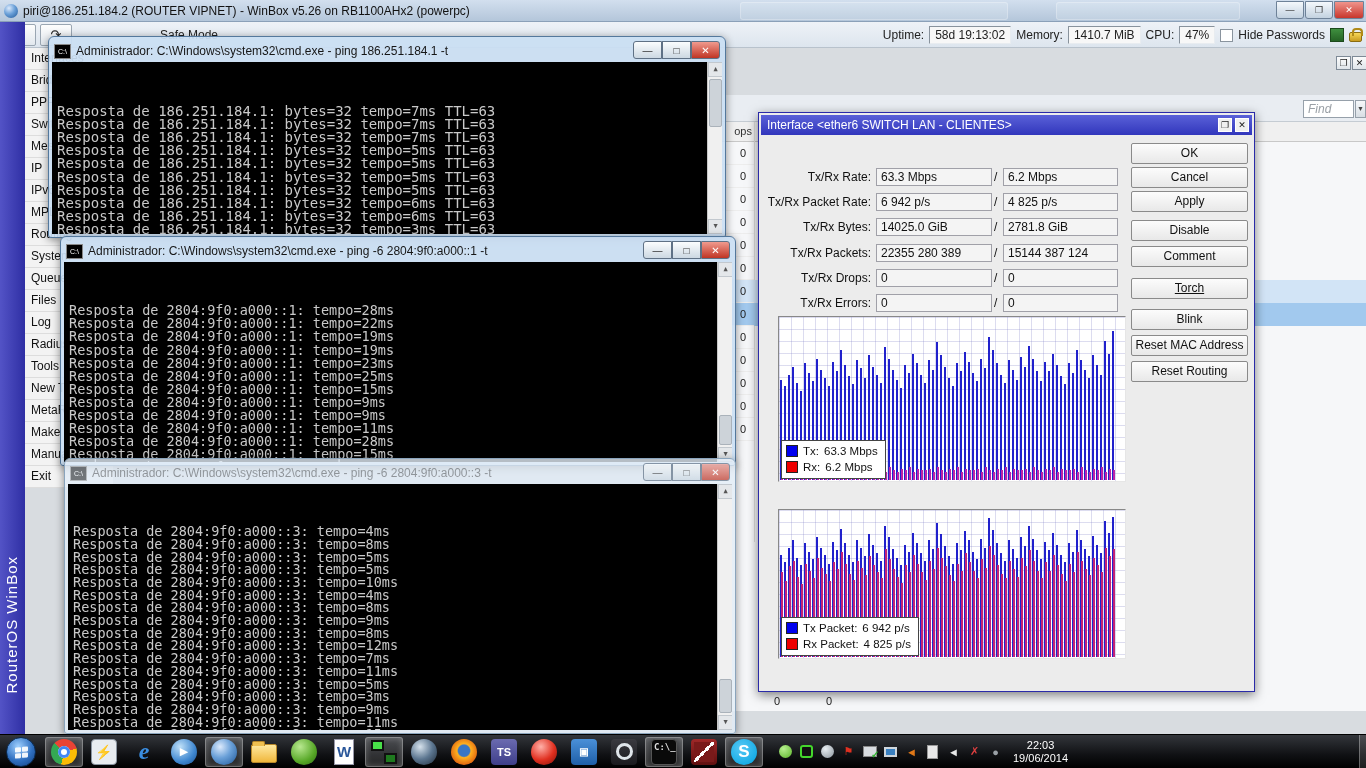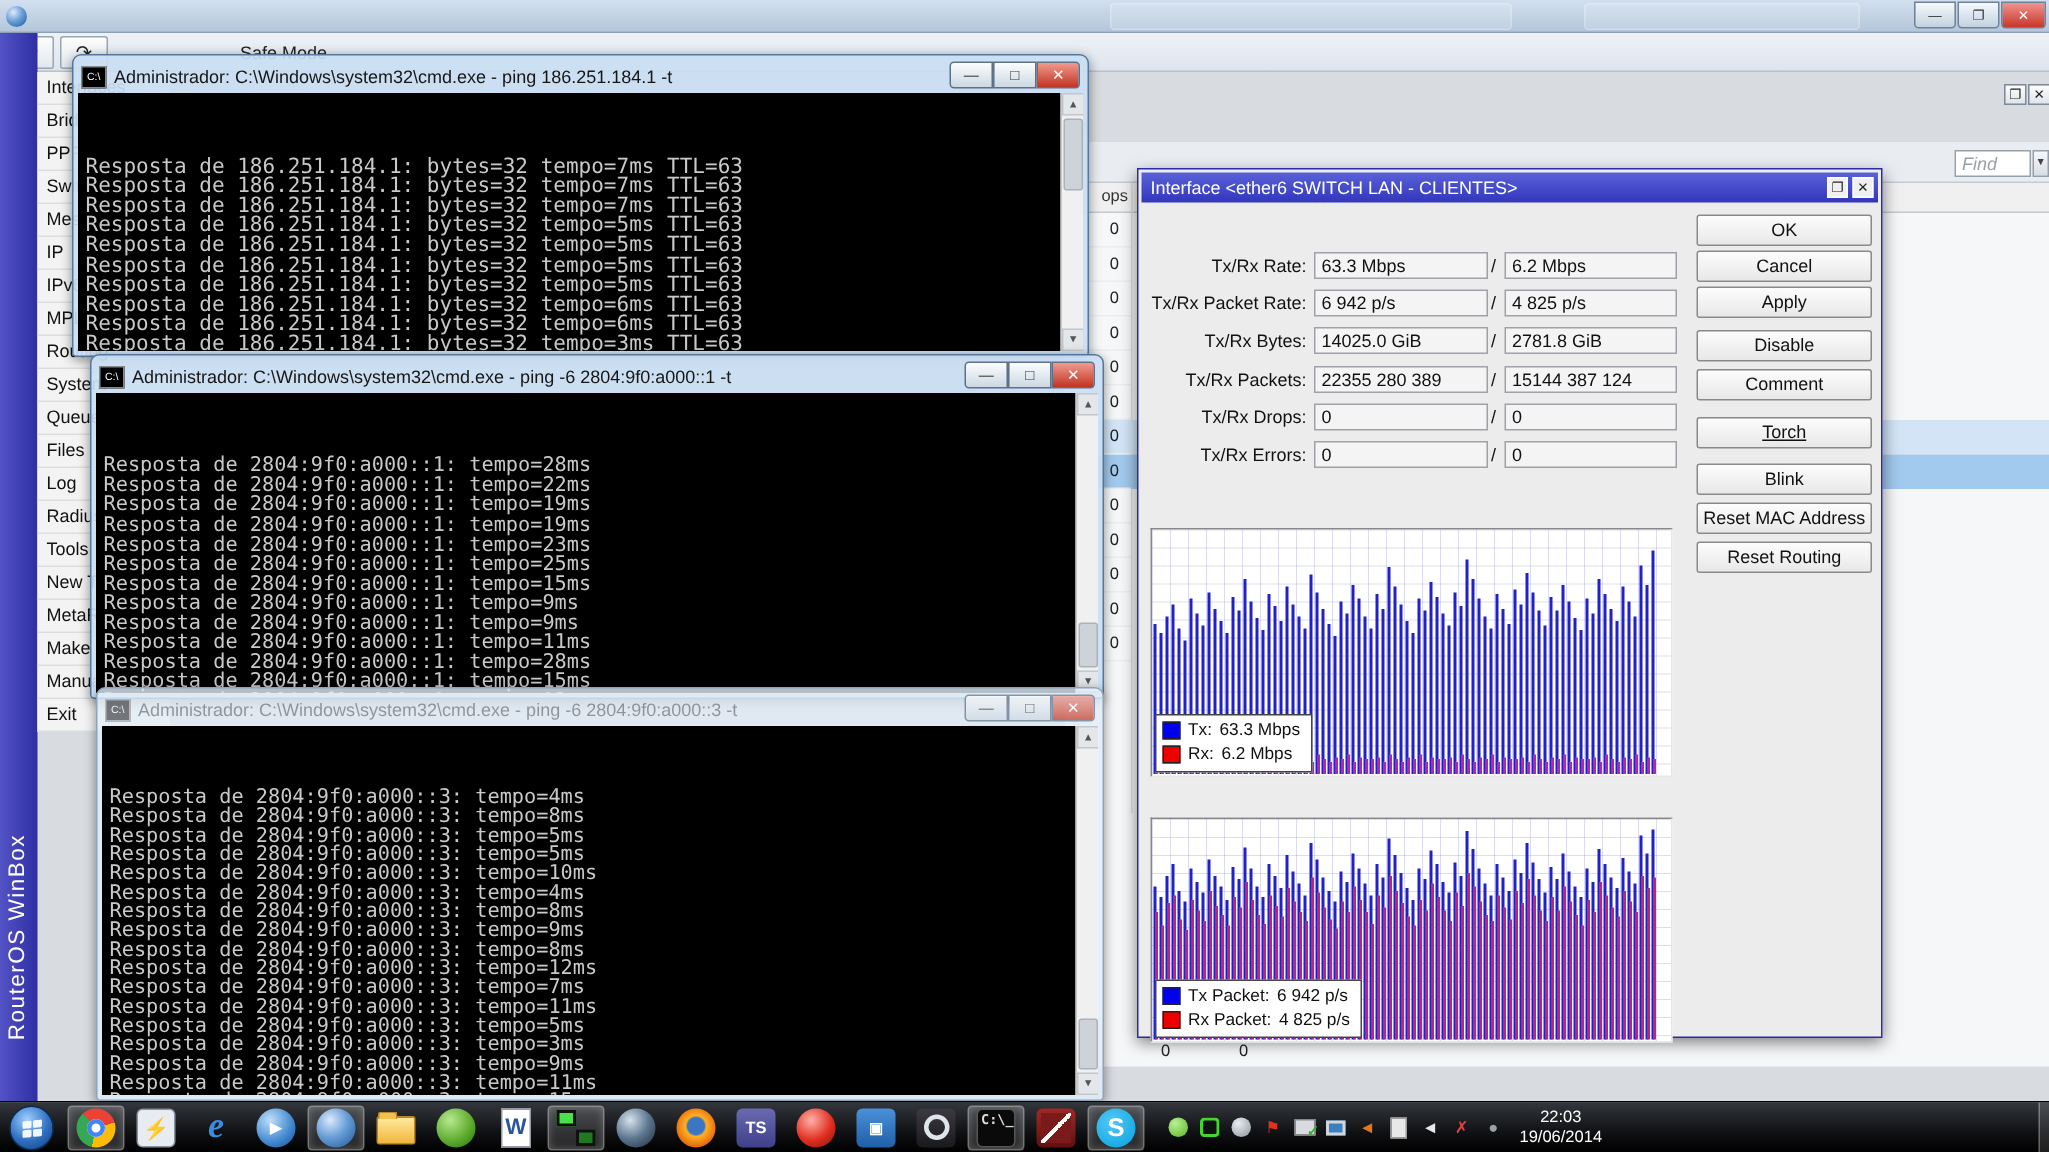--- a/index.html
+++ b/index.html
@@ -118,25 +118,25 @@
   .tab.active{background:#fff;height:21px;line-height:21px;font-size:12px;position:relative;top:0px;}
   .frow{position:absolute;height:18px;font-size:12px;color:#111;}
   .flabel{position:absolute;left:0;top:2px;width:108px;text-align:right;}
   .fbox{position:absolute;top:0;height:18px;background:#f4f4f4;border:1px solid #a0a0a8;
     padding:1px 4px;font-size:12px;}
   .fb1{left:113px;width:116px;} .fb2{left:240px;width:115px;}
   .fslash{position:absolute;left:231px;top:2px;}
   .dbtn{position:absolute;left:372px;width:117px;height:21px;border:1px solid #8a8a8a;
     background:linear-gradient(#fcfcfc,#e8e8e8);border-radius:2px;font-size:12px;color:#111;
     text-align:center;line-height:19px;}
-  .graph{position:absolute;left:8px;width:348px;background:#fff;
+  .graph{position:absolute;left:19px;width:348px;background:#fff;
     border:1px solid;border-color:#888 #e6e6e6 #e6e6e6 #888;
     background-image:linear-gradient(to right,rgba(130,130,200,.28) 1px,transparent 1px),
       linear-gradient(to bottom,rgba(130,130,200,.28) 1px,transparent 1px);
-    background-size:12px 12px;overflow:hidden;margin-top:36px;}
+    background-size:12px 12px;overflow:hidden;}
   .bars{position:absolute;left:1px;right:1px;top:1px;bottom:1px;display:flex;
     align-items:flex-end;gap:2px;}
   .barpair{position:relative;flex:0 0 2px;width:2px;height:100%;}
   .bar{position:absolute;bottom:0;width:2px;}
   .bar.tx{left:0;} .bar.rx{left:1px;z-index:2;}
   .legend{position:absolute;left:2px;bottom:2px;background:#fff;border:1px solid #444;
     padding:2px 7px 3px 4px;font-size:11.5px;color:#111;z-index:5;white-space:nowrap;}
   .leg-row{display:flex;align-items:center;gap:5px;height:16px;}
   .swatch{width:12px;height:12px;border:1px solid #222;}
   .dlg-status{position:absolute;left:2px;right:2px;top:556px;height:21px;background:#f2f2f2;
@@ -208,33 +208,46 @@
   .showdesk{position:absolute;right:0;top:0;width:7px;height:34px;background:rgba(255,255,255,.12);
     border-left:1px solid rgba(255,255,255,.3);}
 </style>
 </head>
 <body>
 
 <div id="screen">
 
   <div class="titlebar">
     <span class="app-icon"></span>
+    <span>piri@186.251.184.2 (ROUTER VIPNET) - WinBox v5.26 on RB1100AHx2 (powerpc)</span>
     <span class="ghost" style="left:740px;width:268px;"></span>
     <span class="ghost" style="left:1056px;width:184px;"></span>
     <span class="cap-btns">
       <span class="cap-btn">—</span>
       <span class="cap-btn">❐</span>
       <span class="cap-btn close">✕</span>
     </span>
   </div>
 
   <div class="toolbar">
     <span class="tb-btn" style="left:4px;">↶</span>
     <span class="tb-btn" style="left:40px;">↷</span>
     <span class="safe-mode">Safe Mode</span>
+    <span class="tb-right">
+      <span>Uptime:</span>
+      <span class="sunken">58d 19:13:02</span>
+      <span>Memory:</span>
+      <span class="sunken">1410.7 MiB</span>
+      <span>CPU:</span>
+      <span class="sunken">47%</span>
+      <span class="chk"></span>
+      <span>Hide Passwords</span>
+      <span class="mini-green"></span>
+      <span class="mini-lock"></span>
+    </span>
   </div>
 
   <div class="bglist">
     <div class="bgl-toolbar"></div>
     <div class="bgl-header">
       <span class="h1">ops</span>
       <span class="h2">Tx</span>
     </div>
     <div class="bgl-colline"></div>
     <div class="sel-row" style="top:185px;background:#d2e4f6;"></div>

